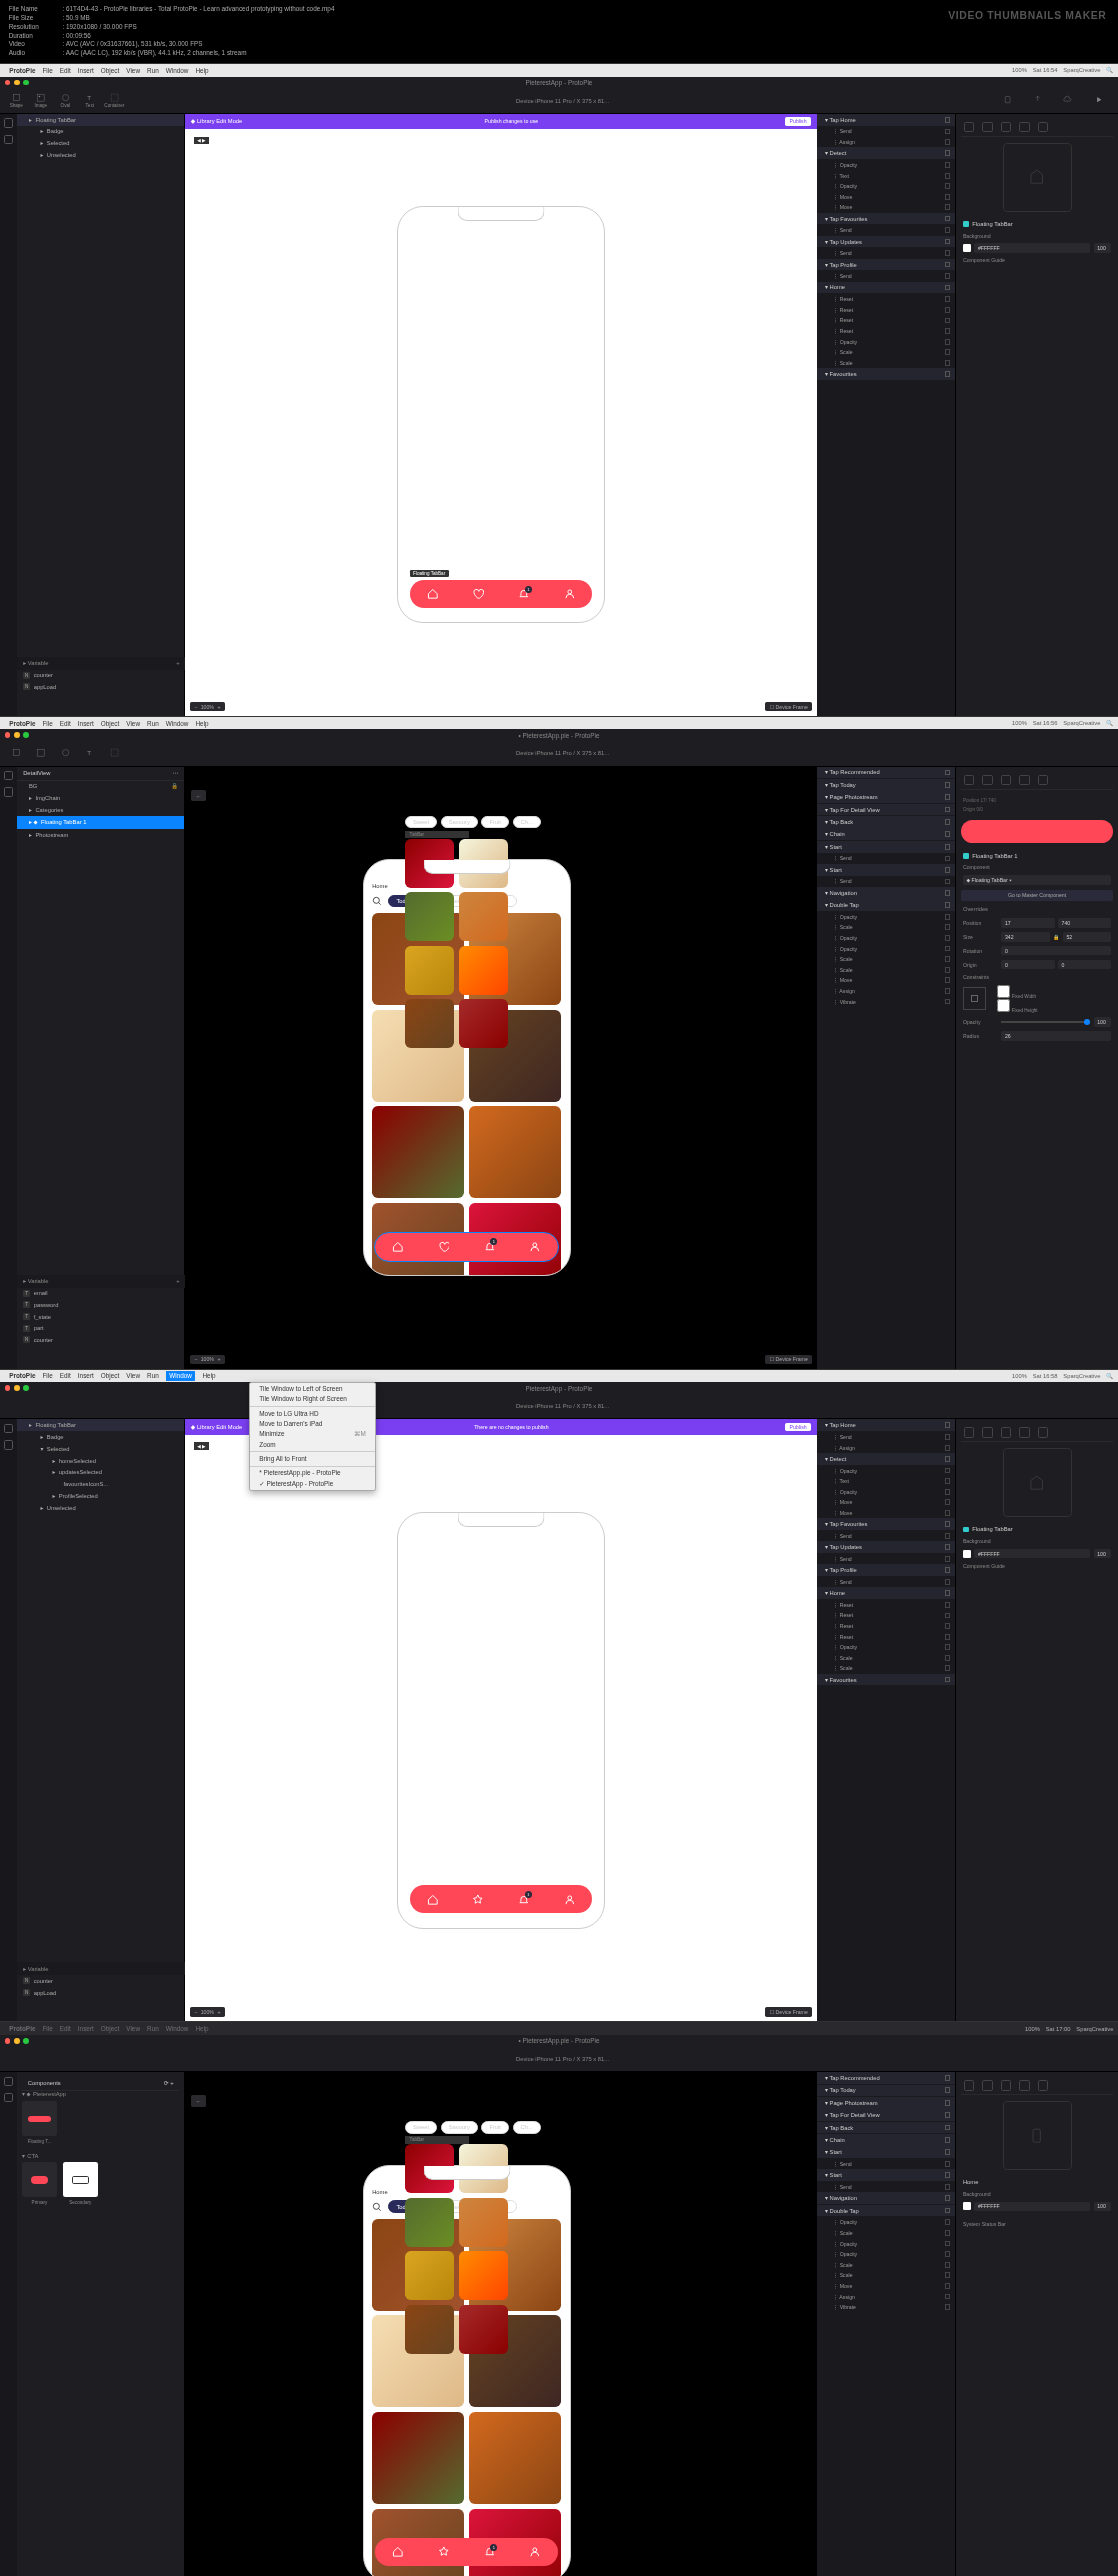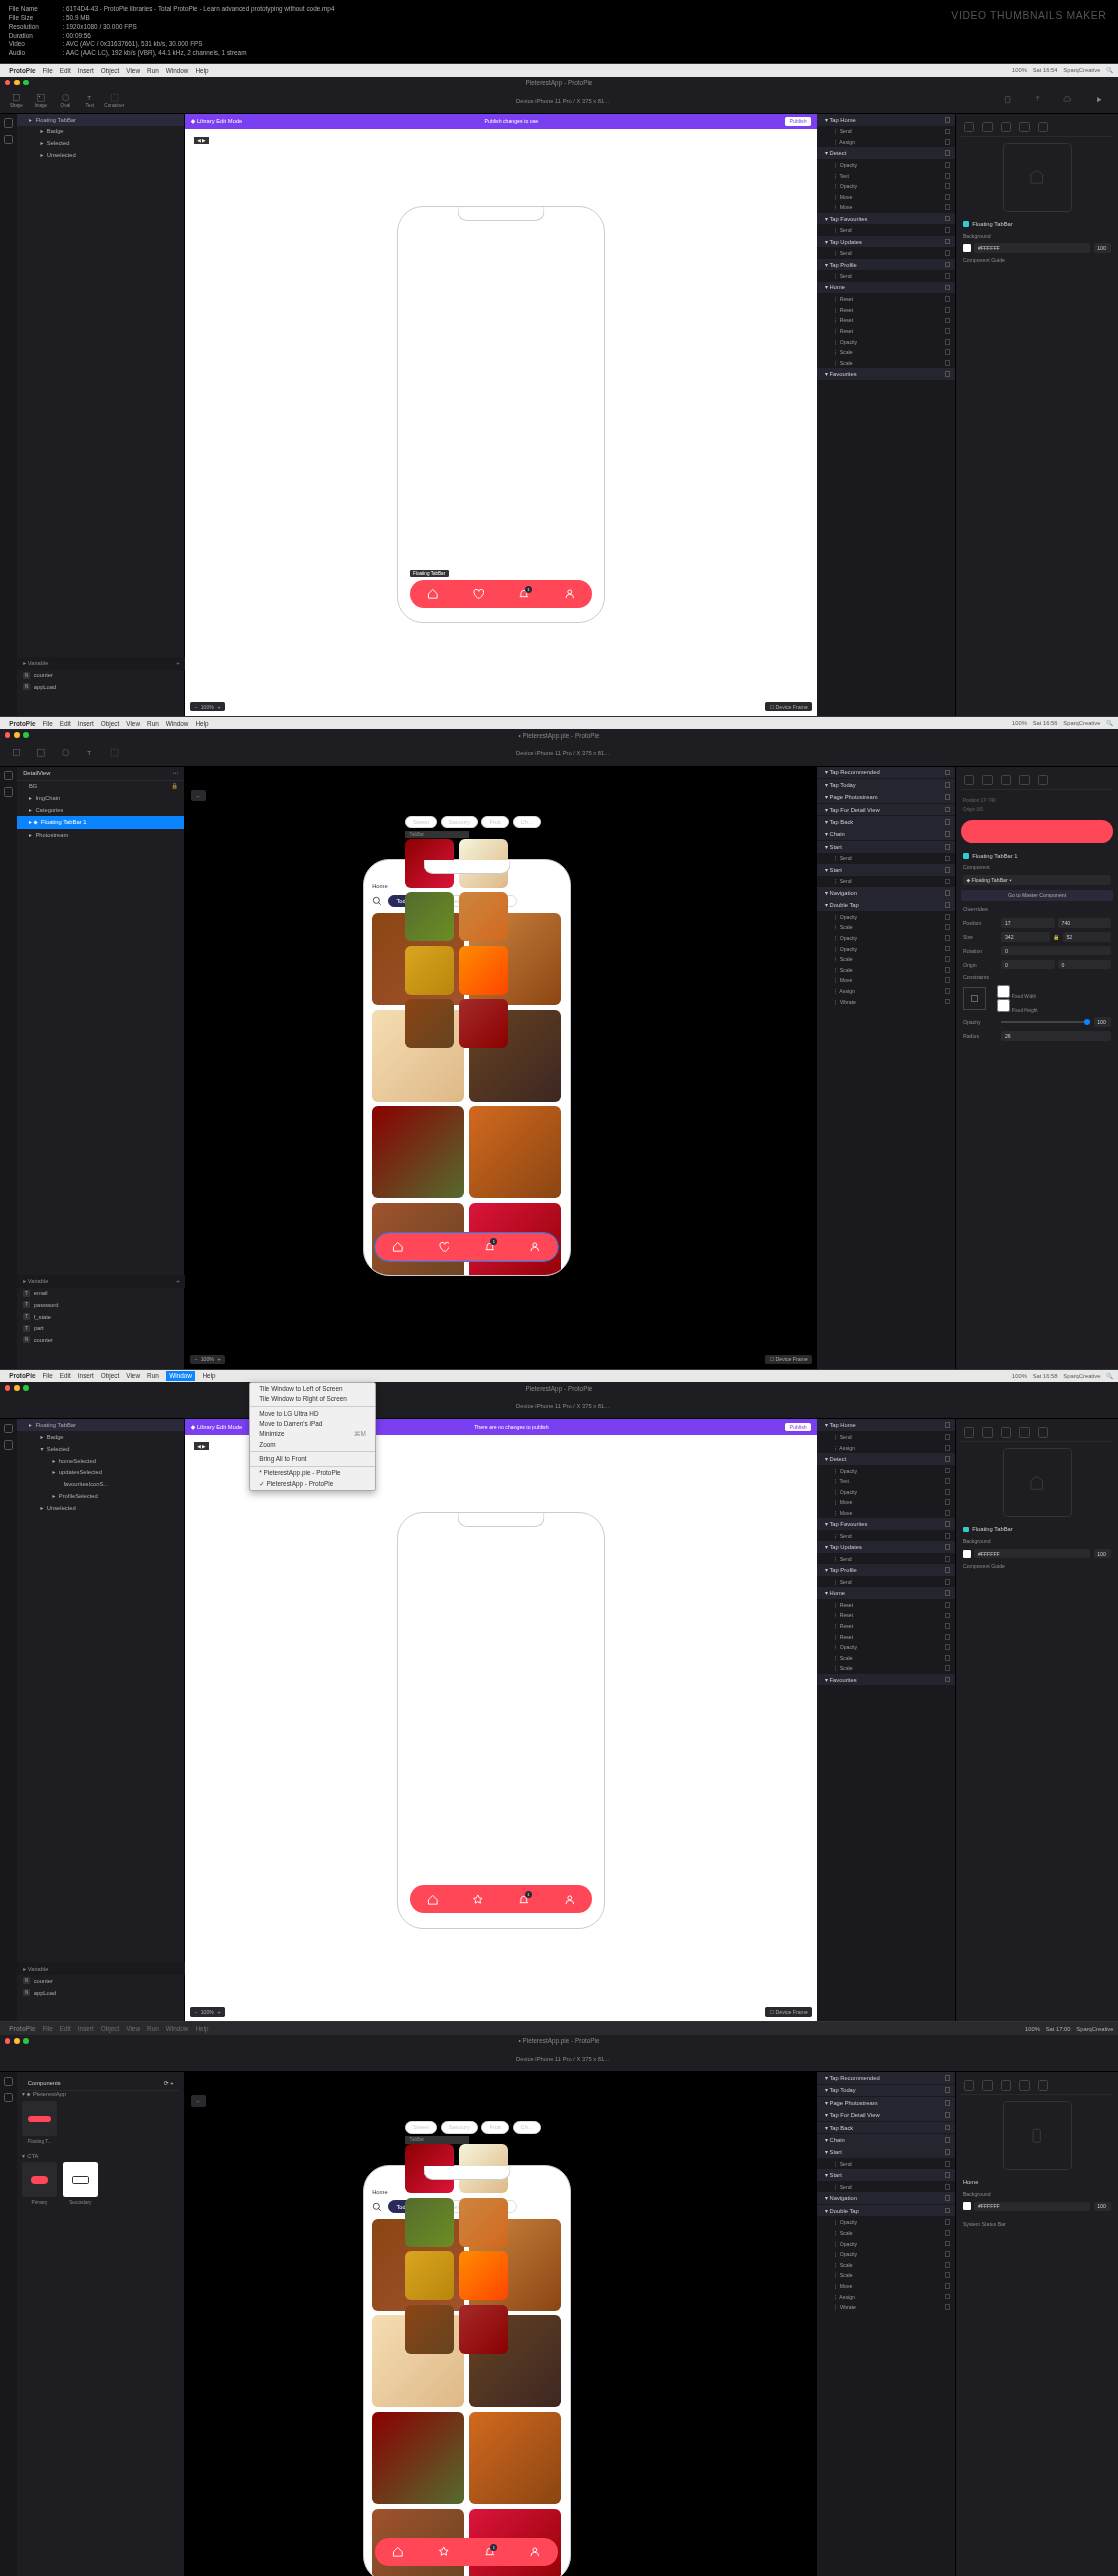--- a/index.html
+++ b/index.html
@@ -1,18 +1,18 @@
 <!DOCTYPE html>
 <html style="font-size:9.3px"><head>
 <meta charset="utf-8">
 <style>
 * { margin: 0; padding: 0; box-sizing: border-box; font-family: -apple-system, BlinkMacSystemFont, sans-serif; }
 body { background: #1a1a1e; color: #ccc; font-size: 5.8px; width: 1118px; }
 .header-info { background: #000; color: #aaa; padding: 4.6px 8.7px; font-size: 6.4px; line-height: 1.4; position: relative; }
-.header-info .brand { position: absolute; right: 11.6px; top: 8.7px; color: #555; font-size: 10.4px; font-weight: normal; letter-spacing: 0.6px; }
+.header-info .brand { position: absolute; right: 11.6px; top: 8.7px; color: #555; font-size: 10.4px; font-weight: bold; letter-spacing: 0.6px; }
 .header-info .row span:first-child { display: inline-block; width: 52px; }
 .screenshot { border-top: 0.6px solid #333; }
 .macos-menubar { background: #e8e8e8; color: #333; height: 12.7px; display: flex; align-items: center; padding: 0 4.6px; font-size: 6.4px; position: relative; }
 .macos-menubar.dark { background: #2a2a2e; color: #ccc; }
 .macos-menubar .app-name { font-weight: bold; margin-right: 7px; margin-left: 4.6px; }
 .macos-menubar .menu-item { margin-right: 7px; cursor: default; }
 .macos-menubar .menu-item.active { background: #0a84ff; color: #fff; padding: 1.2px 3.5px; }
 .macos-menubar .right-side { margin-left: auto; display: flex; align-items: center; gap: 5.8px; font-size: 5.8px; }
 .macos-menubar .right-side span { opacity: 0.8; }
 .traffic-lights { display: flex; gap: 3.5px; padding: 2.9px 4.6px; }

